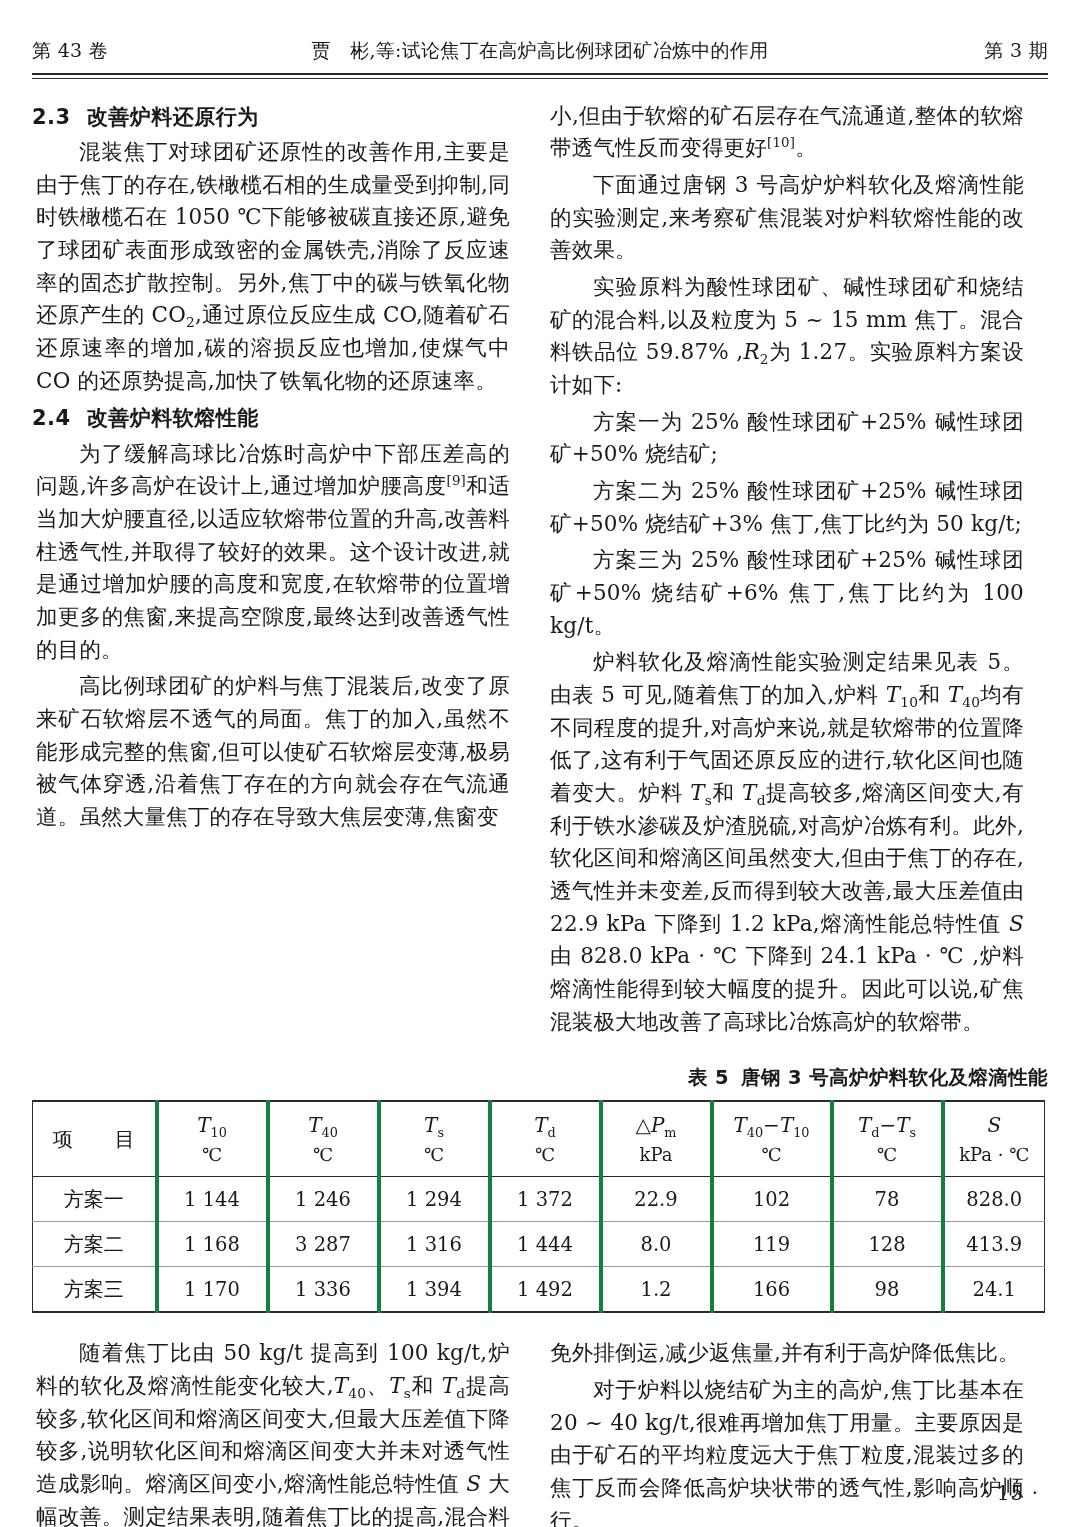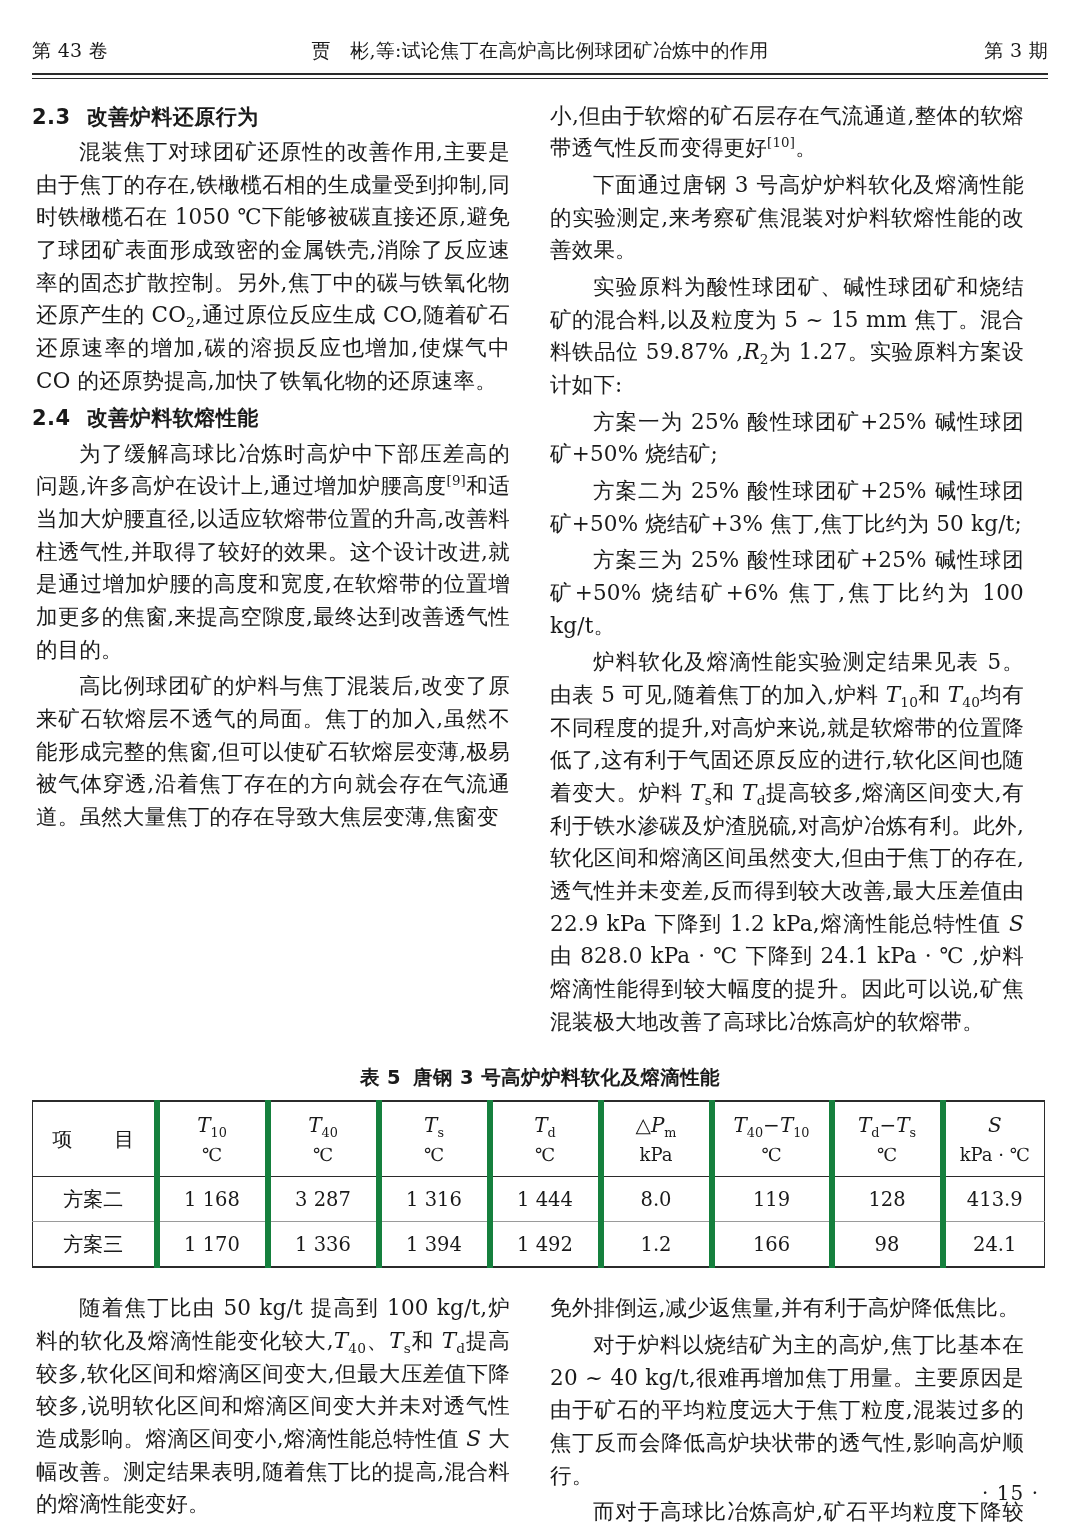--- a/index.html
+++ b/index.html
@@ -70,37 +70,37 @@
   }
   p.para.noindent { text-indent: 0; }
 
   sup.ref { font-size: 0.62em; vertical-align: super; line-height: 0; }
   sub.sb  { font-size: 0.64em; vertical-align: sub; line-height: 0; }
   i.var { font-family: "DejaVu Serif", "Liberation Serif", serif; font-style: italic; }
 
   
   .tablewrap { margin-top: 22px; }
   .tabcaption {
-    text-align: center;
+    text-align: right;
     font-family: "DejaVu Sans", "Liberation Sans", sans-serif;
     font-size: 19.5px;
     font-weight: bold;
     margin-bottom: 9px;
     letter-spacing: 0.4px;
   }
   .tabcaption .capnum { margin-right: 12px; }
 
   table.data {
     width: 1012px;
     border-collapse: collapse;
     font-size: 19px;
     table-layout: fixed;
   }
   table.data th, table.data td {
-    border-left: 6px solid #15803d;
+    border-left: 4px solid #15803d;
     border-right: 1px solid #2b2b2b;
     text-align: center;
     vertical-align: middle;
     padding: 0;
   }
   table.data thead tr th {
     border-top: 2.4px solid #2b2b2b;
     border-bottom: 1.1px solid #2b2b2b;
     height: 74px;
     font-weight: normal;
@@ -237,20 +237,31 @@
           </th>
           <th>
             <div class="hcell">
               <span class="hsym"><i class="var">S</i></span>
               <span class="hunit">kPa · ℃</span>
             </div>
           </th>
         </tr>
       </thead>
       <tbody>
+        <tr>
+          <td><span class="rowlabel">方案一</span></td>
+          <td><span class="numcell">1 144</span></td>
+          <td><span class="numcell">1 246</span></td>
+          <td><span class="numcell">1 294</span></td>
+          <td><span class="numcell">1 372</span></td>
+          <td><span class="numcell">22.9</span></td>
+          <td><span class="numcell">102</span></td>
+          <td><span class="numcell">78</span></td>
+          <td><span class="numcell">828.0</span></td>
+        </tr>
         <tr>
           <td><span class="rowlabel">方案二</span></td>
           <td><span class="numcell">1 168</span></td>
           <td><span class="numcell">3 287</span></td>
           <td><span class="numcell">1 316</span></td>
           <td><span class="numcell">1 444</span></td>
           <td><span class="numcell">8.0</span></td>
           <td><span class="numcell">119</span></td>
           <td><span class="numcell">128</span></td>
           <td><span class="numcell">413.9</span></td>

